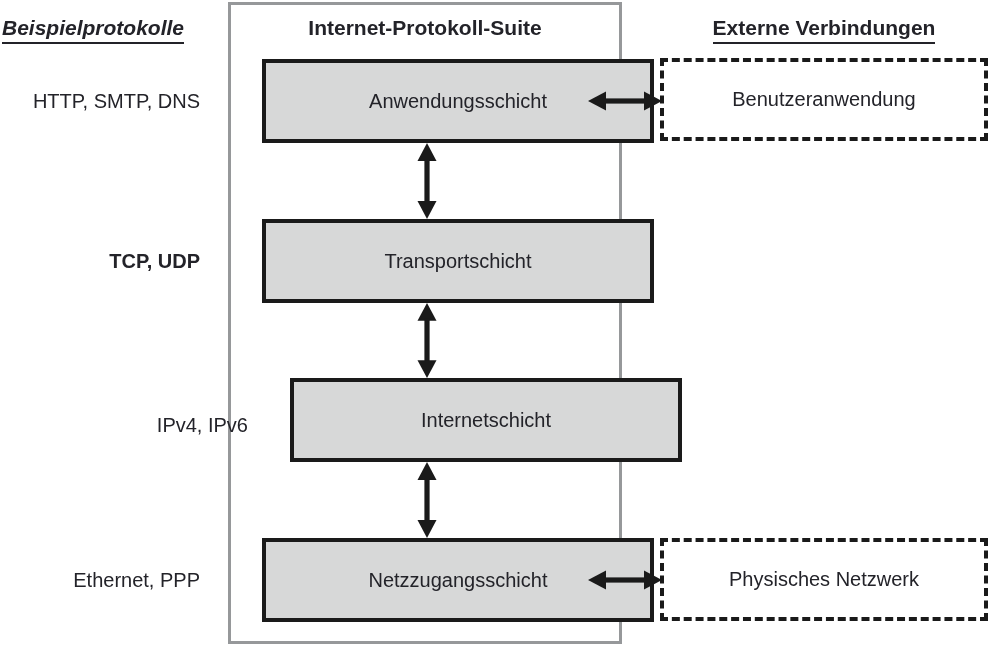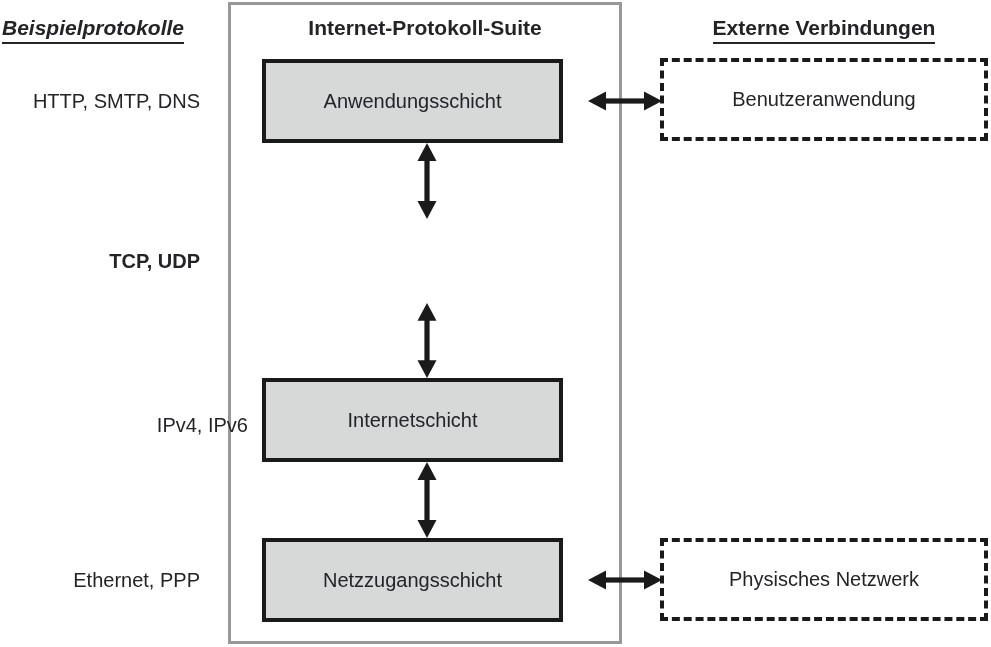--- a/index.html
+++ b/index.html
@@ -48,34 +48,34 @@
     text-align: center;
     font-size: 21px;
     font-weight: bold;
     color: #232329;
     white-space: nowrap;
   }
 
   .layer-box {
     position: absolute;
     left: 262px;
-    width: 301px;
+    width: 392px;
     height: 84px;
     background: #d7d8d8;
     border: 4px solid #1a1a1a;
     display: flex;
     align-items: center;
     justify-content: center;
     font-size: 20px;
     color: #232329;
     white-space: nowrap;
   }
   .layer-1 { top: 59px; }
   .layer-2 { top: 219px; }
-  .layer-3 { top: 378px; }
+  .layer-3 { top: 378px; margin-left: 28px; }
   .layer-4 { top: 538px; }
 
   .proto-label {
     position: absolute;
     left: 0;
     width: 200px;
     height: 26px;
     line-height: 26px;
     text-align: right;
     font-size: 20px;
@@ -130,20 +130,21 @@
 
   <div class="suite-container"></div>
   <div class="suite-title">Internet-Protokoll-Suite</div>
 
   <div class="proto-label proto-1">HTTP, SMTP, DNS</div>
   <div class="proto-label proto-2">TCP, UDP</div>
   <div class="proto-label proto-3">IPv4, IPv6</div>
   <div class="proto-label proto-4">Ethernet, PPP</div>
 
   <div class="layer-box layer-1">Anwendungsschicht</div>
+  <div class="layer-box layer-2">Transportschicht</div>
   <div class="layer-box layer-3">Internetschicht</div>
   <div class="layer-box layer-4">Netzzugangsschicht</div>
 
   <div class="dashed-box dashed-bottom">Physisches Netzwerk</div>
   <div class="dashed-box dashed-top">Benutzeranwendung</div>
 
   <div class="v-arrow v-arrow-1">
     <svg viewBox="0 0 24 76" preserveAspectRatio="none">
       <polygon points="12,0 21.5,18 2.5,18" fill="#1a1a1a"></polygon>
       <rect x="9.4" y="16" width="5.2" height="44" fill="#1a1a1a"></rect>

